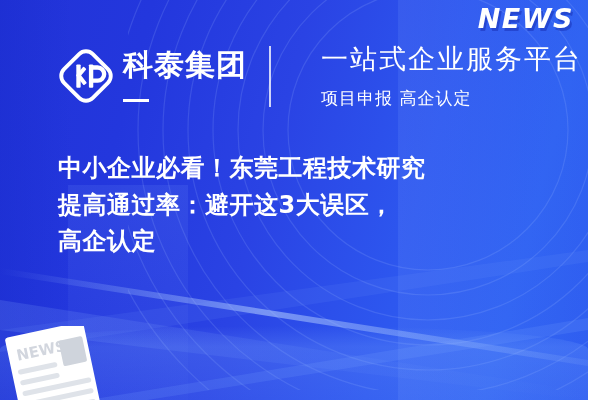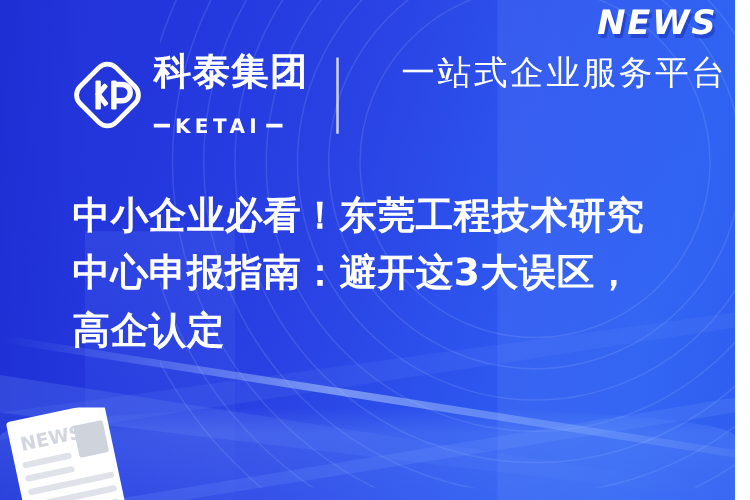--- a/index.html
+++ b/index.html
@@ -171,21 +171,21 @@
     white-space: nowrap;
   }
 
   
   .title {
     position: absolute;
     left: 58px;
     top: 150px;
     width: 505px;
     color: #ffffff;
-    font-size: 30px;
+    font-size: 24px;
     font-weight: 800;
     line-height: 1.53;
     letter-spacing: .5px;
   }
   .title-line { white-space: nowrap; }
 
   
   .news-doc {
     position: absolute;
     left: 4px;
@@ -259,35 +259,35 @@
           <rect x="35" y="20" width="4.5" height="24" rx="1"></rect>
           <path d="M39 21 h5 a9 9 0 0 1 0 18 h-5 v-4.5 h5 a4.5 4.5 0 0 0 0-9 h-5 Z"></path>
         </g>
       </svg>
     </span>
 
     <span class="logo-text">
       <span class="logo-cn">科泰集团</span>
       <span class="logo-en-row">
         <span class="logo-dash"></span>
-        <span class="logo-en">KETAI</span>
         <span class="logo-dash"></span>
       </span>
     </span>
 
     <span class="divider"></span>
 
     <span class="slogan-block">
       <span class="slogan-main">一站式企业服务平台</span>
+      <span class="slogan-sub">项目申报 高企认定</span>
     </span>
   </div>
 
   <div class="title">
     <div class="title-line">中小企业必看！东莞工程技术研究</div>
-    <div class="title-line">中心申报指南：避开这3大误区，</div>
+    <div class="title-line">提高通过率：避开这3大误区，</div>
     <div class="title-line">高企认定</div>
   </div>
 
   <div class="news-doc">
     <svg viewBox="0 0 104 84">
       <g transform="rotate(-12 52 42)">
         <rect x="8" y="2" width="80" height="92" rx="3" fill="#ffffff"></rect>
         <text x="16" y="27" font-family="DejaVu Sans, Liberation Sans, sans-serif" font-size="15" font-weight="800" fill="#d2d6de">NEWS</text>
         <rect x="60" y="16" width="24" height="26" rx="2" fill="#cfd4dc"></rect>
         <g fill="#dfe3e9">

